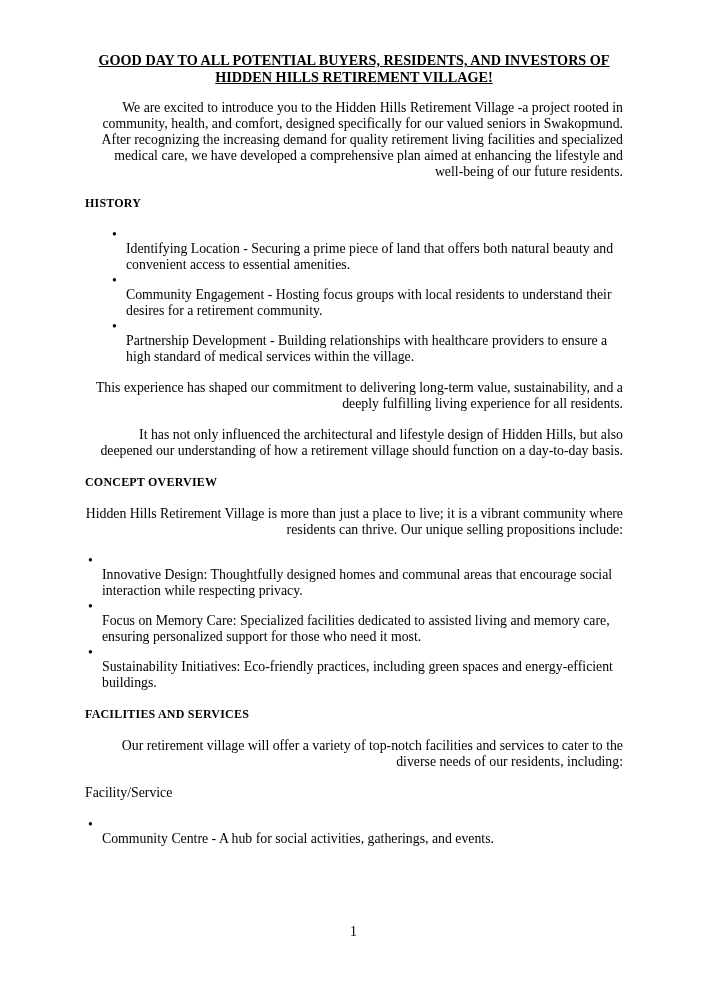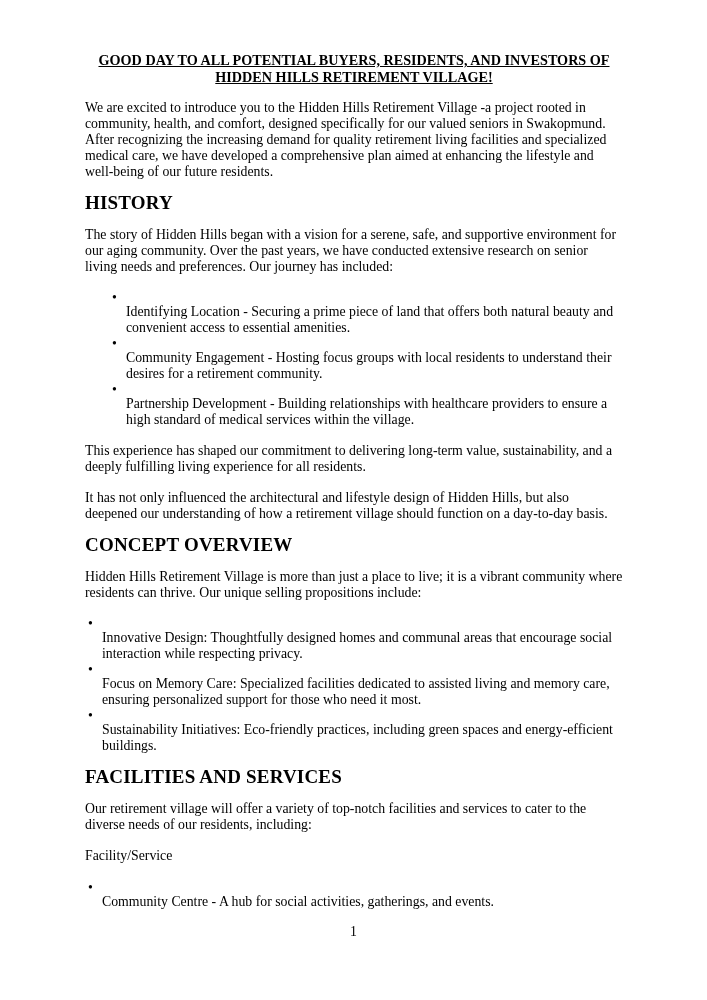--- a/index.html
+++ b/index.html
@@ -24,23 +24,24 @@
     font-size: 14.2px;
     font-weight: bold;
     text-decoration: underline;
     text-align: center;
     line-height: 17px;
     margin: 0 0 14px 0;
   }
   .para {
     margin: 0 0 15px 0;
     white-space: pre-wrap;
+    text-align: right;
   }
   .section-heading {
-    font-size: 19px;
+    font-size: 12px;
     font-weight: bold;
     margin: 4px 0 16px 0;
     letter-spacing: 0.2px;
   }
   .sub-heading {
     font-weight: normal;
     margin: 0 0 16px 0;
   }
   .list {
     margin: 0 0 15px 0;
@@ -77,21 +78,20 @@
 <body>
 
 <div class="page">
 
   <h1 class="doc-title">GOOD DAY TO ALL POTENTIAL BUYERS, RESIDENTS, AND INVESTORS OF HIDDEN HILLS RETIREMENT VILLAGE!</h1>
 
   <p class="para">We are excited to introduce you to the Hidden Hills Retirement Village -a project rooted in community, health, and comfort, designed specifically for our valued seniors in Swakopmund. After recognizing the increasing demand for quality retirement living facilities and specialized medical care, we have developed a comprehensive plan aimed at enhancing the lifestyle and well-being of our future residents.</p>
 
   <h2 class="section-heading">HISTORY</h2>
 
-  <p class="para">The story of Hidden Hills began with a vision for a serene, safe, and supportive environment for our aging community. Over the past years, we have conducted extensive research on senior living needs and preferences. Our journey has included:</p>
 
   <div class="list indent-deep">
     <div class="list-item">
       <span class="bullet-marker">•</span>
       <span class="bullet-text">Identifying Location - Securing a prime piece of land that offers both natural beauty and convenient access to essential amenities.</span>
     </div>
     <div class="list-item">
       <span class="bullet-marker">•</span>
       <span class="bullet-text">Community Engagement - Hosting focus groups with local residents to understand their desires for a retirement community.</span>
     </div>

